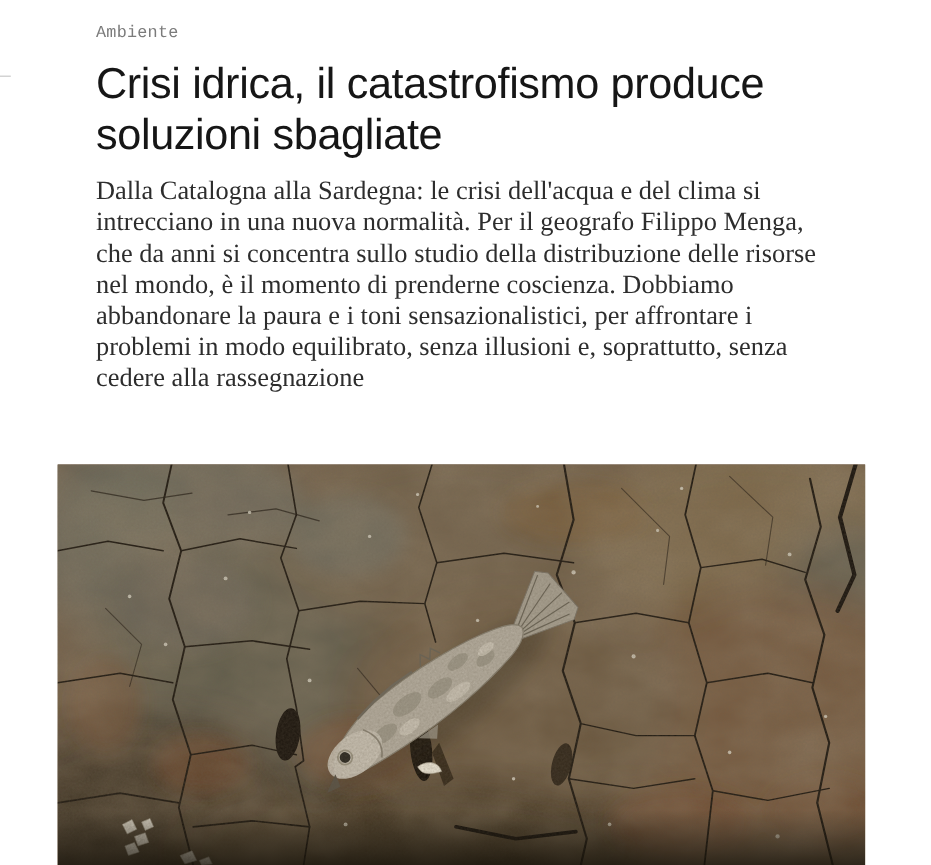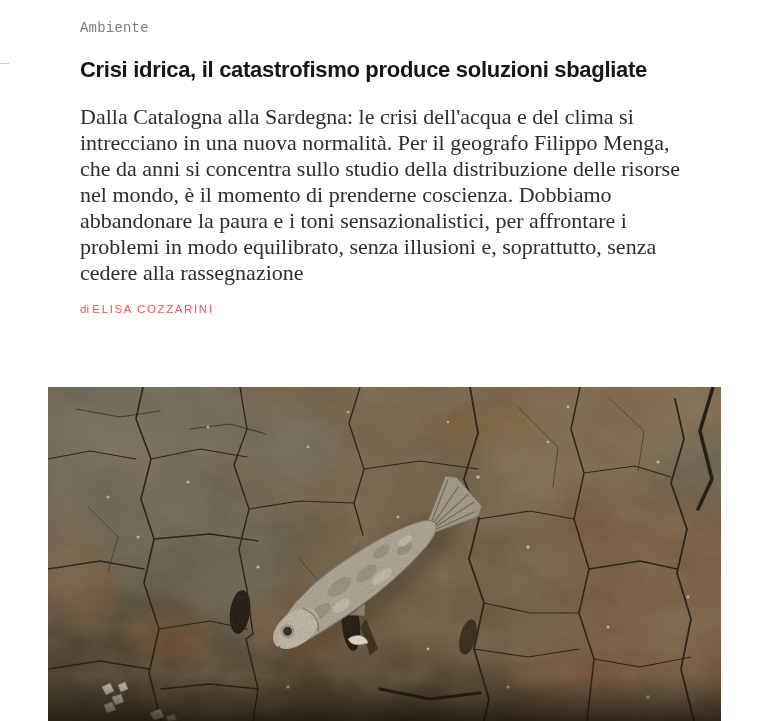--- a/index.html
+++ b/index.html
@@ -22,22 +22,22 @@
     font-size: 14px; line-height: 15px;
     color: #7b7b7b;
     text-decoration: none;
     letter-spacing: 0.2px;
     cursor: pointer;
   }
   .title {
     margin-top: 13px;
     max-width: 585px;
     font-family: "Liberation Sans", sans-serif;
-    font-weight: 700;
-    font-size: 22px; line-height: 42px;
+    font-weight: 400;
+    font-size: 36px; line-height: 42px;
     letter-spacing: -0.3px;
     color: #161616;
   }
   .standfirst {
     margin-top: 13px;
     max-width: 601px;
     font-family: "Liberation Serif", "DejaVu Serif", serif;
     font-size: 22px; line-height: 26px;
     color: #2d2d2d;
   }
@@ -68,23 +68,20 @@
 <div class="page">
   <div class="left-tick"></div>
 
   <article class="content">
     <a class="category" href="#">Ambiente</a>
 
     <h1 class="title">Crisi idrica, il catastrofismo produce soluzioni sbagliate</h1>
 
     <p class="standfirst">Dalla Catalogna alla Sardegna: le crisi dell'acqua e del clima si intrecciano in una nuova normalità. Per il geografo Filippo Menga, che da anni si concentra sullo studio della distribuzione delle risorse nel mondo, è il momento di prenderne coscienza. Dobbiamo abbandonare la paura e i toni sensazionalistici, per affrontare i problemi in modo equilibrato, senza illusioni e, soprattutto, senza cedere alla rassegnazione</p>
 
-    <div class="byline">
-      <span class="byline-prefix">di</span><a class="byline-author" href="#">ELISA COZZARINI</a>
-    </div>
   </article>
 
   <figure class="photo" role="img" aria-label="Dead dried fish lying diagonally on cracked drought-stricken mud">
     <svg viewBox="0 0 673 334" width="673" height="334" preserveAspectRatio="none">
       <defs>
         <filter id="soft" x="-40%" y="-40%" width="180%" height="180%">
             <feGaussianBlur stdDeviation="16"></feGaussianBlur>
           </filter>
         <filter id="soft2" x="-40%" y="-40%" width="180%" height="180%">
             <feGaussianBlur stdDeviation="7"></feGaussianBlur>

